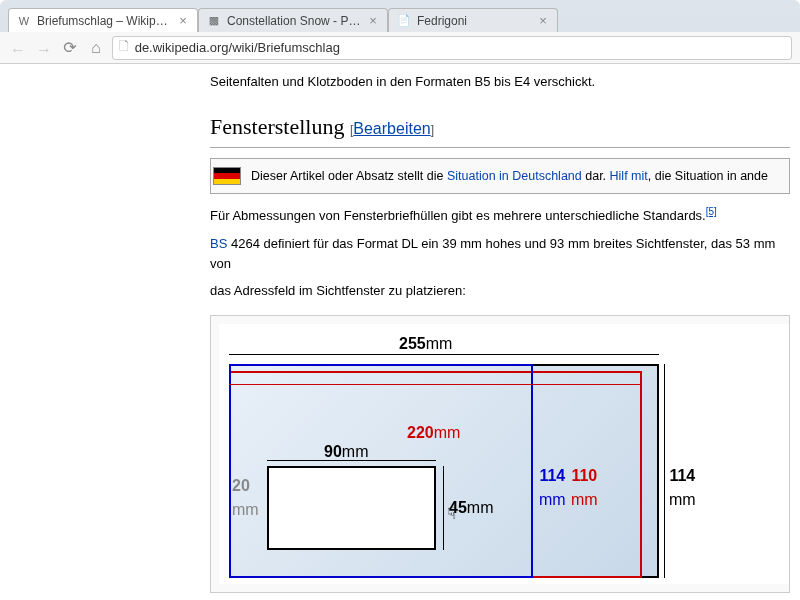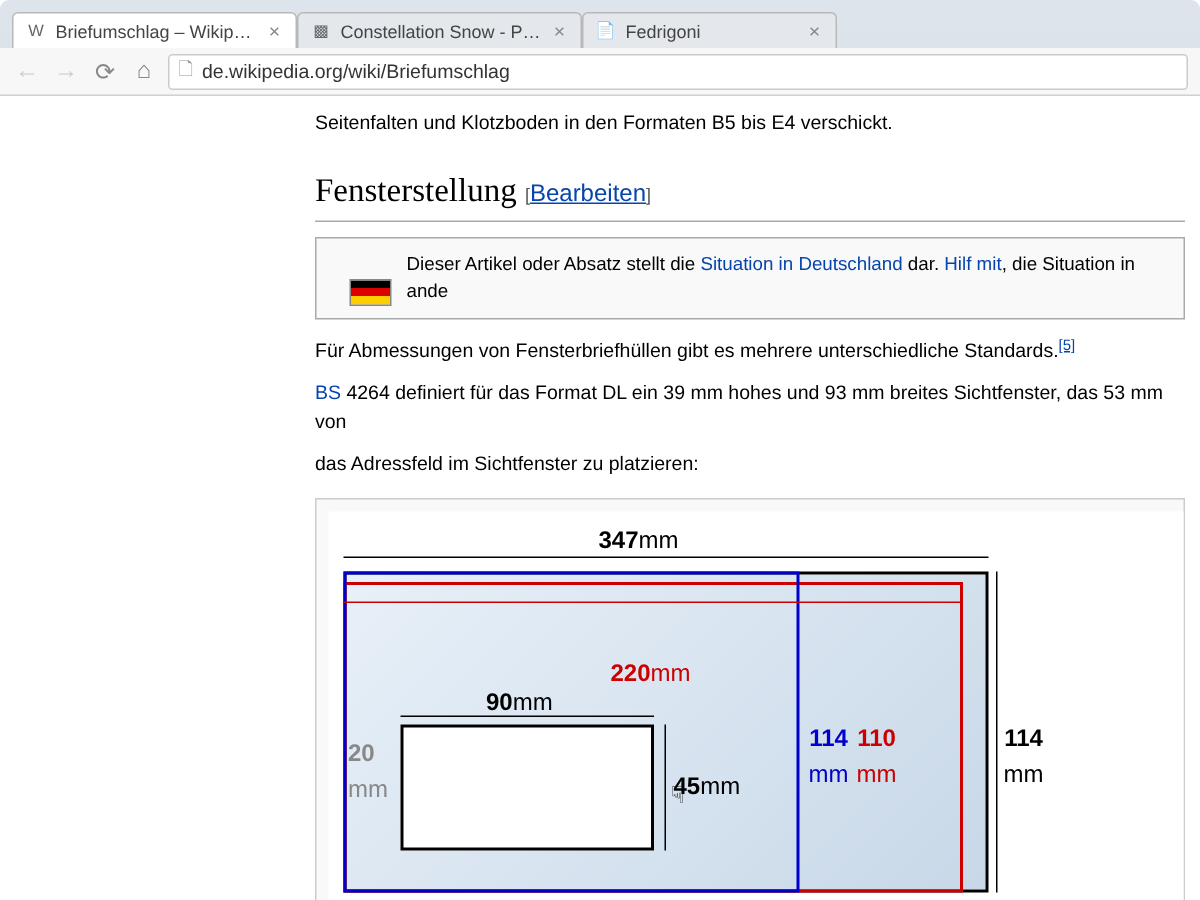--- a/index.html
+++ b/index.html
@@ -21,21 +21,21 @@
 .omnibox .page-icon { color: #999; margin-right: 6px; font-size: 12px; }
 
 .content { background: #fff; height: calc(600px - 64px); overflow: hidden; position: relative; }
 .article { margin-left: 200px; padding: 0 10px; font-size: 13px; line-height: 1.5; color: #000; }
 .article p { margin: 8px 0; }
 .section-heading { font-family: Georgia, serif; font-size: 22px; font-weight: normal; margin: 18px 0 8px 0; border-bottom: 1px solid #aaa; padding-bottom: 4px; }
 .section-heading .editlink { font-size: 16px; font-family: Arial, sans-serif; color: #0645ad; }
 .section-heading .bracket { color: #555; font-size: 12px; font-family: Arial, sans-serif; }
 a.link { color: #0645ad; text-decoration: none; }
 .ref { color: #0645ad; font-size: 10px; vertical-align: super; }
-.notice-box { border: 1px solid #aaa; background: #f9f9f9; padding: 8px 22px; margin: 10px 0; display: flex; align-items: flex-end; gap: 10px; font-size: 12.5px; }
+.notice-box { border: 1px solid #aaa; background: #f9f9f9; padding: 8px 2px; margin: 10px 0; display: flex; align-items: flex-start; gap: 10px; font-size: 12.5px; }
 .flag { width: 28px; height: 18px; background: linear-gradient(to bottom, #000 0 33.3%, #dd0000 33.3% 66.6%, #ffce00 66.6% 100%); flex-shrink: 0; border: 1px solid #888; }
 
 .diagram-box { border: 1px solid #ccc; background: #f9f9f9; padding: 8px; margin-top: 14px; }
 .diagram { position: relative; width: 570px; height: 260px; background: #fff; margin: 0 auto; }
 
 .env-outer { position: absolute; border: 2px solid #000; background: linear-gradient(135deg, #e8f0f8, #c8d8e8); }
 .env-dl { position: absolute; border: 2px solid #c00; }
 .env-c6 { position: absolute; border: 2px solid #00c; }
 .window-rect { position: absolute; border: 2px solid #000; background: #fff; }
 
@@ -114,21 +114,21 @@
 
           <div class="env-outer" style="left:10px; top:40px; width:430px; height:214px;"></div>
 
           <div class="env-dl" style="left:10px; top:47px; width:413px; height:207px;"></div>
 
           <div class="env-c6" style="left:10px; top:40px; width:304px; height:214px;"></div>
 
           <div class="window-rect" style="left:48px; top:142px; width:169px; height:84px;"></div>
 
           <div class="dim-line" style="left:10px; top:30px; width:430px; height:1px;"></div>
-          <div class="dim-label dim-black" style="left:180px; top:8px;"><span>347</span><span class="unit">mm</span></div>
+          <div class="dim-label dim-black" style="left:180px; top:8px;"><span>255</span><span class="unit">mm</span></div>
 
           <div class="dim-line red" style="left:10px; top:60px; width:413px; height:1px;"></div>
           <div class="dim-label dim-red" style="left:188px; top:55px;margin-top:42px;"><span>220</span><span class="unit">mm</span></div>
 
           <div class="dim-line" style="left:48px; top:136px; width:169px; height:1px;"></div>
           <div class="dim-label dim-black" style="left:105px; top:116px;"><span>90</span><span class="unit">mm</span></div>
 
           <div class="dim-line" style="left:224px; top:142px; width:1px; height:84px;"></div>
           <div class="dim-label dim-black" style="left:230px; top:172px;"><span>45</span><span class="unit">mm</span></div>
 

